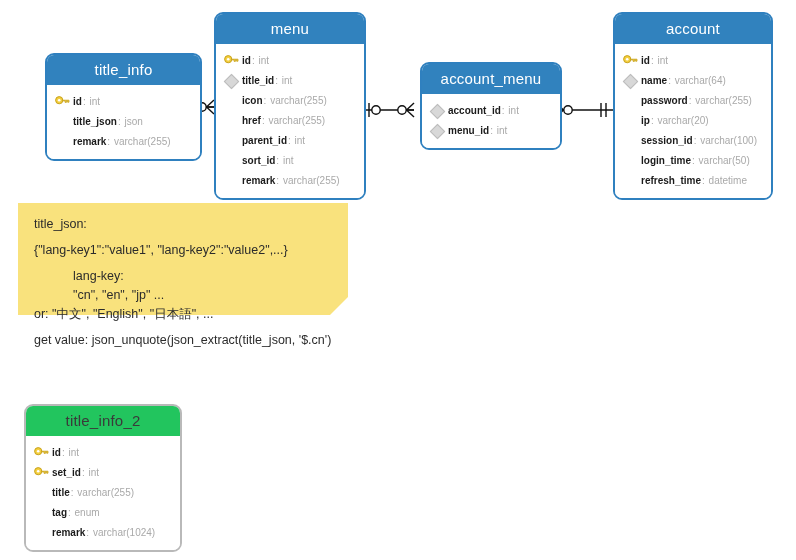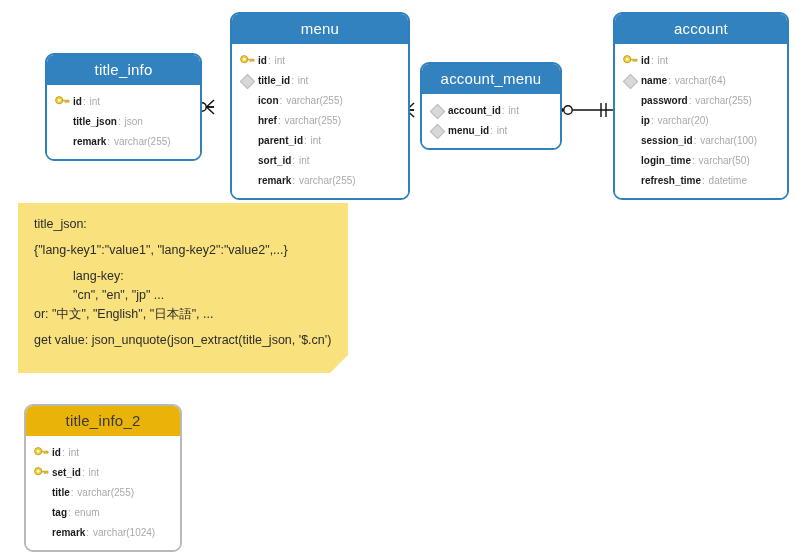--- a/index.html
+++ b/index.html
@@ -56,21 +56,21 @@
     text-align: center;
     font-size: 15px;
     letter-spacing: .2px;
     color: #ffffff;
     white-space: nowrap;
   }
   .entity.blue > .entity-header {
     background: #3182be;
   }
   .entity.gray > .entity-header {
-    background: #eab308;
+    background: #22c55e;
     color: #3a3a3a;
   }
 
   .entity-body {
     padding: 6px 0 8px 0;
     background: #ffffff;
   }
 
   .field {
     display: flex;
@@ -218,21 +218,21 @@
             <span class="field-type">json</span>
           </div>
           <div class="field">
             <span class="field-marker"></span>
             <span class="field-name">remark</span>
             <span class="field-type">:&nbsp;</span>
             <span class="field-type">varchar(255)</span>
           </div>
         </div>
       </div>
-      <div class="entity blue" style="left: 230px; top: 12px; width: 180px;">
+      <div class="entity blue" style="left: 214px; top: 12px; width: 152px;">
         <div class="entity-header">menu</div>
         <div class="entity-body">
           <div class="field">
             <span class="field-marker">
               <svg class="icon-key" viewBox="0 0 15 12">
                 <circle cx="4.2" cy="5.2" r="3.6" fill="#f4cf3f" stroke="#c8a21d" stroke-width="1"></circle>
                 <circle cx="4.2" cy="5.2" r="1.3" fill="#ffffff"></circle>
                 <path d="M7.4 5.2 L14 5.2 L14 7.2 L12.6 7.2 L12.6 5.9 L11.4 5.9 L11.4 7.4 L10.1 7.4 L10.1 5.9 L7.4 5.9 Z" fill="#f4cf3f" stroke="#c8a21d" stroke-width=".8" stroke-linejoin="round"></path>
               </svg>
             </span>
@@ -294,21 +294,21 @@
           <div class="field">
             <span class="field-marker">
               <span class="icon-diamond"></span>
             </span>
             <span class="field-name">menu_id</span>
             <span class="field-type">:&nbsp;</span>
             <span class="field-type">int</span>
           </div>
         </div>
       </div>
-      <div class="entity blue" style="left: 613px; top: 12px; width: 176px;">
+      <div class="entity blue" style="left: 613px; top: 12px; width: 160px;">
         <div class="entity-header">account</div>
         <div class="entity-body">
           <div class="field">
             <span class="field-marker">
               <svg class="icon-key" viewBox="0 0 15 12">
                 <circle cx="4.2" cy="5.2" r="3.6" fill="#f4cf3f" stroke="#c8a21d" stroke-width="1"></circle>
                 <circle cx="4.2" cy="5.2" r="1.3" fill="#ffffff"></circle>
                 <path d="M7.4 5.2 L14 5.2 L14 7.2 L12.6 7.2 L12.6 5.9 L11.4 5.9 L11.4 7.4 L10.1 7.4 L10.1 5.9 L7.4 5.9 Z" fill="#f4cf3f" stroke="#c8a21d" stroke-width=".8" stroke-linejoin="round"></path>
               </svg>
             </span>
@@ -398,21 +398,21 @@
           <div class="field">
             <span class="field-marker"></span>
             <span class="field-name">remark</span>
             <span class="field-type">:&nbsp;</span>
             <span class="field-type">varchar(1024)</span>
           </div>
         </div>
       </div>
     </div>
 
-  <div id="note" style="left: 18px; top: 203px; width: 330px; height: 170px;">
+  <div id="note" style="left: 18px; top: 203px; width: 330px; height: 112px;">
     <div id="note-lines">
         <div class="note-line">title_json:</div>
         <div class="note-line">{"lang-key1":"value1", "lang-key2":"value2",...}</div>
         <div class="note-line tight">lang-key:</div>
         <div class="note-line tight">"cn", "en", "jp" ...</div>
         <div class="note-line">or: "中文", "English", "日本語", ...</div>
         <div class="note-line">get value: json_unquote(json_extract(title_json, '$.cn')</div>
       </div>
     <div class="note-fold"></div>
   </div>

